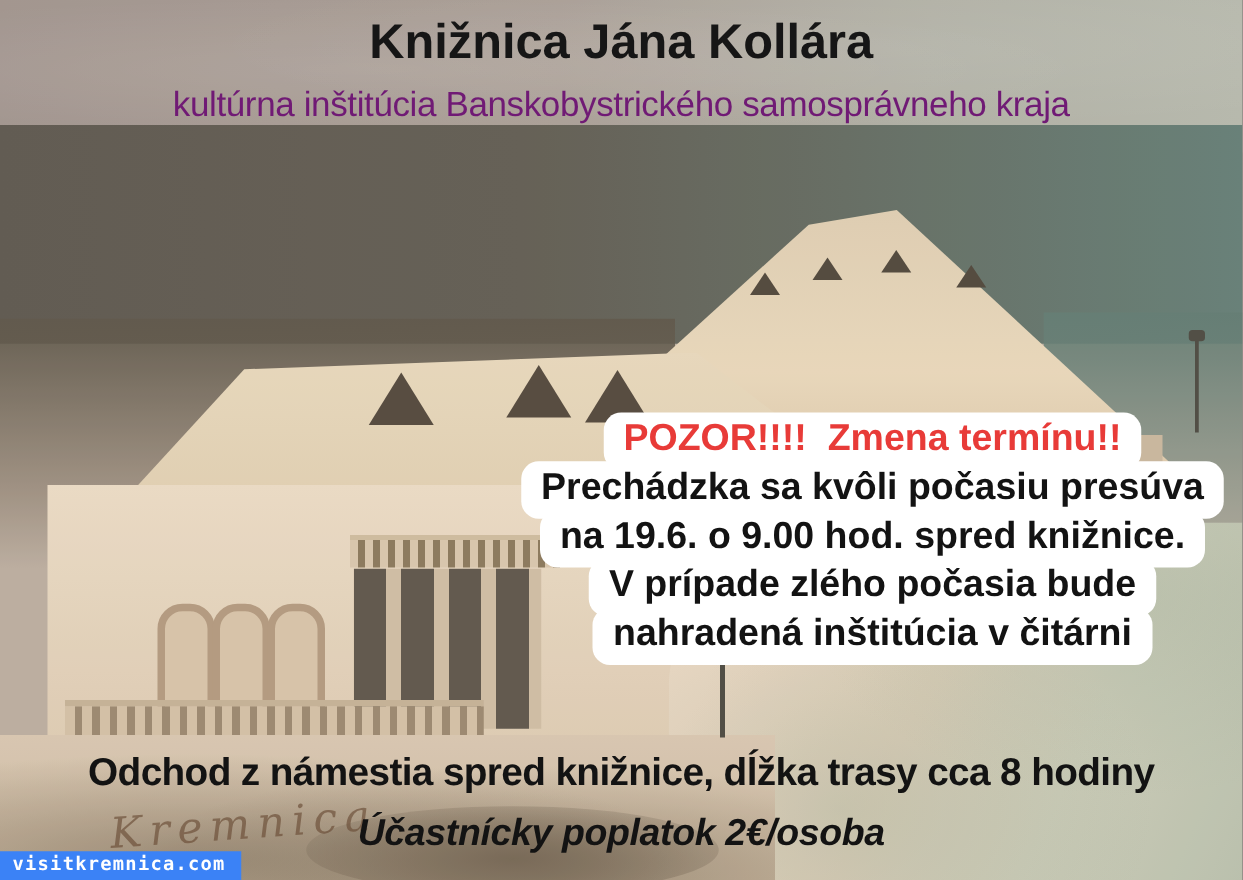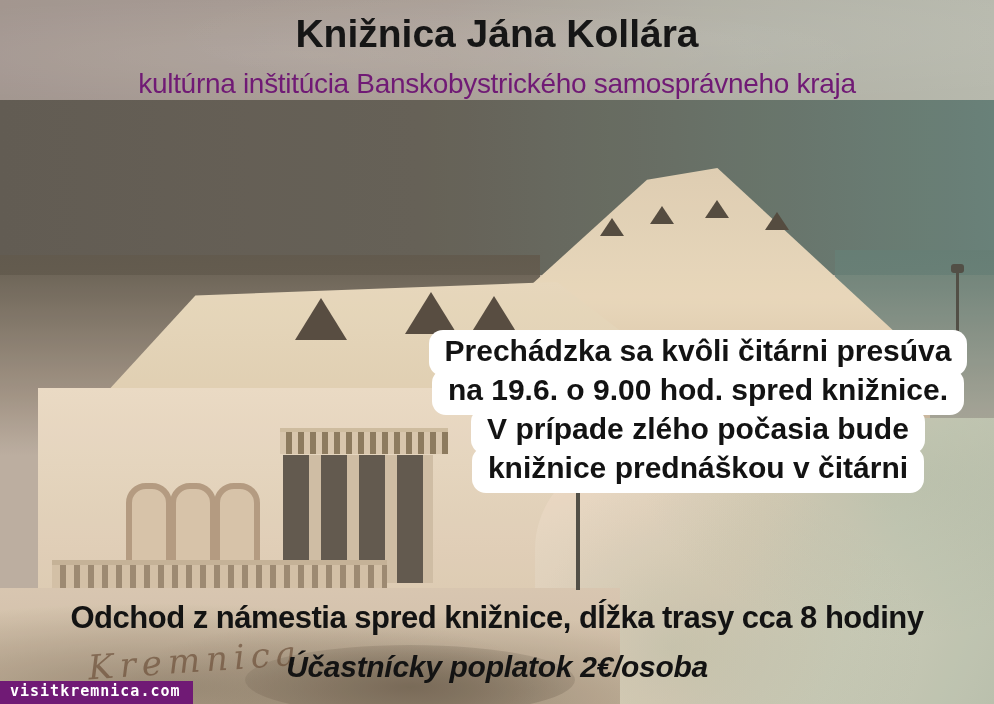--- a/index.html
+++ b/index.html
@@ -83,21 +83,21 @@
   .notice{left:413px; top:330px; width:570px; text-align:center; line-height:normal;}
   .notice-row{text-align:center; margin-top:-7px;}
   .notice-row:first-child{margin-top:0;}
   .notice-row span{display:inline-block; background:#ffffff; border-radius:14px;
     padding:4px 16px 8px; font-size:30px; font-weight:700; color:#131313;}
   .notice-row.alert span{color:#e83b38; white-space:pre;}
   .departure{left:0; top:600px; width:994px; text-align:center;
     font-size:31px; font-weight:700; color:#131313; letter-spacing:-0.5px;}
   .fee{left:0; top:650px; width:994px; text-align:center;
     font-size:30px; font-weight:700; color:#131313; letter-spacing:-0.3px;font-style:italic;}
-  .watermark{left:0; bottom:0; z-index:6; background:#701a75; color:#ffffff;
+  .watermark{left:0; bottom:0; z-index:6; background:#3b82f6; color:#ffffff;
     font-family:"DejaVu Sans Mono", monospace; font-size:15px; font-weight:700;
     padding:1px 12px 4px 10px; letter-spacing:1px;}
 </style>
 </head>
 <body>
 
 <div class="poster">
 
   
   <div class="bg">
@@ -149,31 +149,34 @@
     </defs>
     <text text-anchor="middle" fill="#101010">
       <textPath href="#headline-arc-path" startOffset="50%" stroke="#2aa3b2">Aktívny oddych s Dávidom Neuschlom</textPath>
     </text>
   </svg>
 
   
 
   
   <div class="txt notice">
+    <div class="notice-row alert">
+      <span>POZOR!!!!  Zmena termínu!!</span>
+    </div>
     <div class="notice-row">
-      <span>Prechádzka sa kvôli čitárni presúva</span>
+      <span>Prechádzka sa kvôli počasiu presúva</span>
     </div>
     <div class="notice-row">
       <span>na 19.6. o 9.00 hod. spred knižnice.</span>
     </div>
     <div class="notice-row">
       <span>V prípade zlého počasia bude</span>
     </div>
     <div class="notice-row">
-      <span>knižnice prednáškou v čitárni</span>
+      <span>nahradená inštitúcia v čitárni</span>
     </div>
   </div>
 
   
   <div class="txt departure">Odchod z námestia spred knižnice, dĺžka trasy cca 8 hodiny</div>
   <div class="txt fee">Účastnícky poplatok 2€/osoba</div>
 
   
   <div class="txt watermark">visitkremnica.com</div>
 

